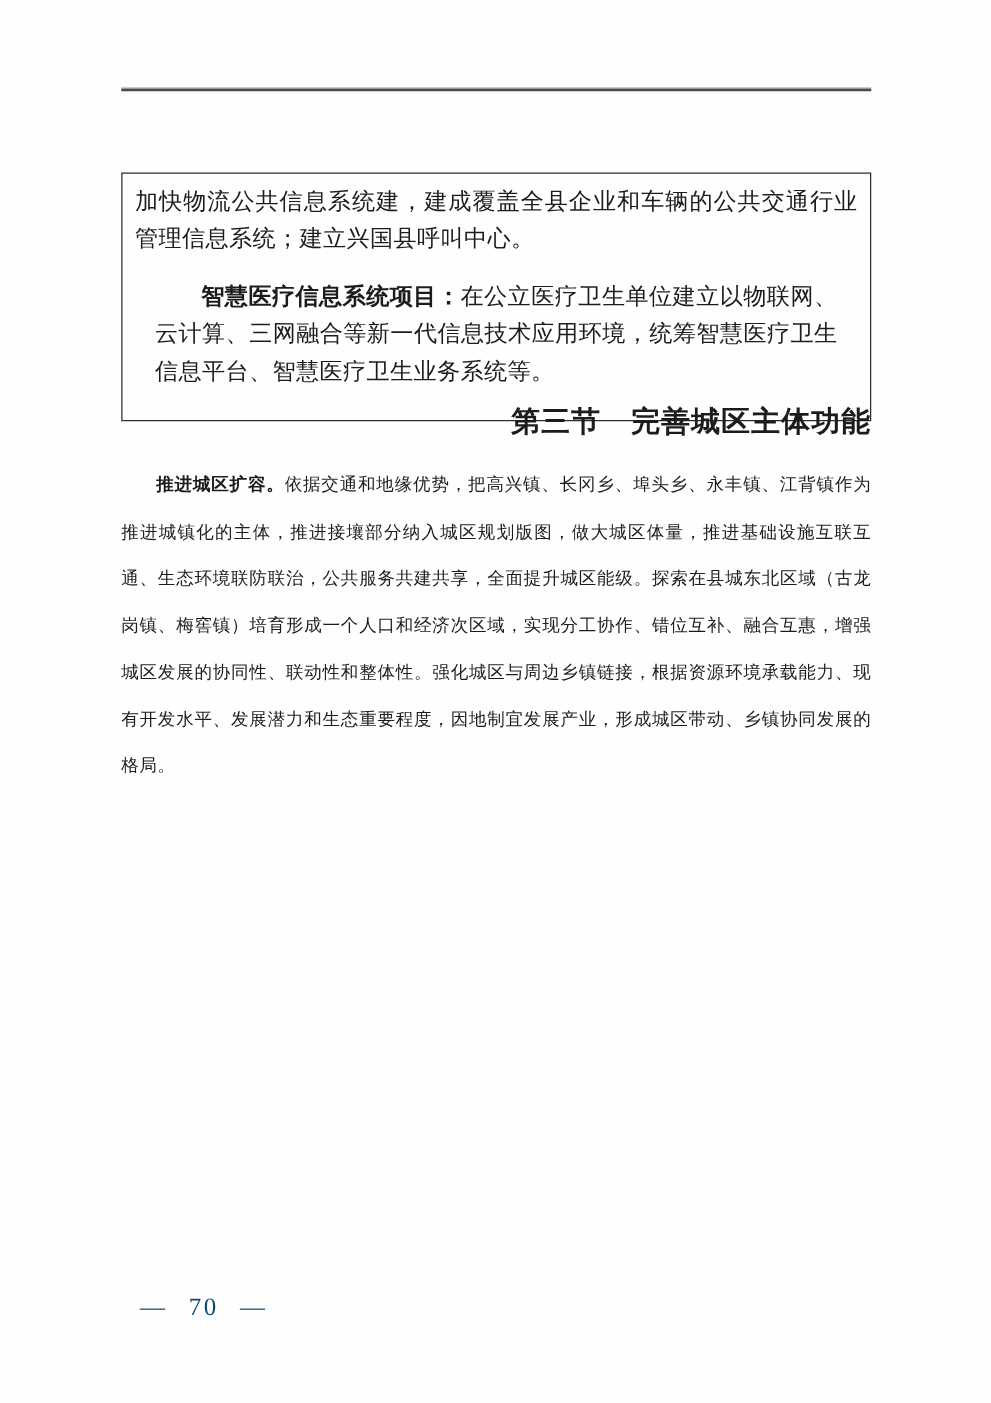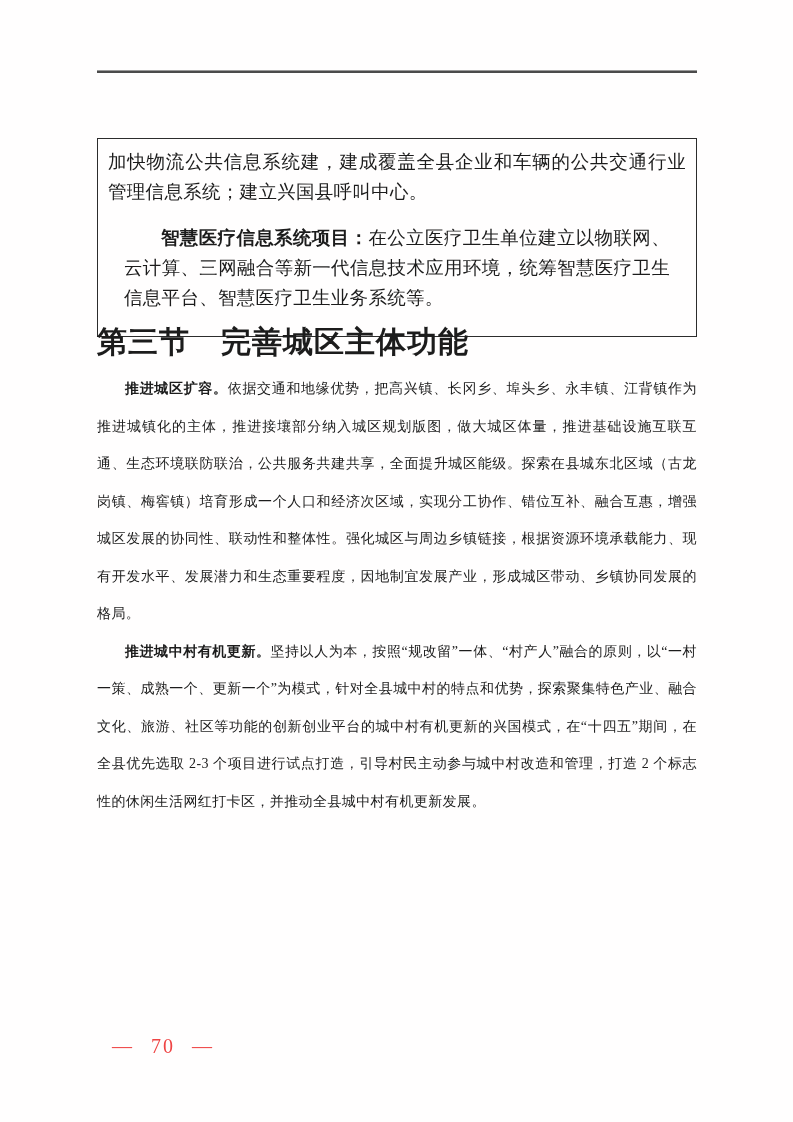--- a/index.html
+++ b/index.html
@@ -53,22 +53,22 @@
   }
   .lead {
     font-weight: bold;
   }
   .section-heading {
     position: absolute;
     left: 97px;
     top: 322px;
     width: 600px;
     margin: 0;
-    text-align: left;
-    font-size: 30px;
+    text-align: right;
+    font-size: 23px;
     font-weight: bold;
     letter-spacing: 1px;
   }
   .body-text {
     position: absolute;
     left: 97px;
     top: 370px;
     width: 600px;
     font-size: 14px;
     line-height: 37.5px;
@@ -79,37 +79,36 @@
     margin: 0;
     text-indent: 2em;
   }
   .page-number {
     position: absolute;
     left: 112px;
     top: 1035px;
     font-size: 20px;
     letter-spacing: 2px;
     word-spacing: 10px;
-    color: #ef4444;
+    color: #0c4a6e;
   }
 </style>
 </head>
 <body>
 
 <div class="page">
 
   <div class="top-rule"></div>
 
   <div class="info-box">
     <p class="box-continuation">加快物流公共信息系统建，建成覆盖全县企业和车辆的公共交通行业管理信息系统；建立兴国县呼叫中心。</p>
     <p class="box-paragraph"><span class="lead">智慧医疗信息系统项目：</span><span>在公立医疗卫生单位建立以物联网、云计算、三网融合等新一代信息技术应用环境，统筹智慧医疗卫生信息平台、智慧医疗卫生业务系统等。</span></p>
   </div>
 
   <h2 class="section-heading">第三节　完善城区主体功能</h2>
 
   <div class="body-text">
     <p><span class="lead">推进城区扩容。</span><span>依据交通和地缘优势，把高兴镇、长冈乡、埠头乡、永丰镇、江背镇作为推进城镇化的主体，推进接壤部分纳入城区规划版图，做大城区体量，推进基础设施互联互通、生态环境联防联治，公共服务共建共享，全面提升城区能级。探索在县城东北区域（古龙岗镇、梅窖镇）培育形成一个人口和经济次区域，实现分工协作、错位互补、融合互惠，增强城区发展的协同性、联动性和整体性。强化城区与周边乡镇链接，根据资源环境承载能力、现有开发水平、发展潜力和生态重要程度，因地制宜发展产业，形成城区带动、乡镇协同发展的格局。</span></p>
-    <p><span class="lead">推进城中村有机更新。</span><span>坚持以人为本，按照“规改留”一体、“村产人”融合的原则，以“一村一策、成熟一个、更新一个”为模式，针对全县城中村的特点和优势，探索聚集特色产业、融合文化、旅游、社区等功能的创新创业平台的城中村有机更新的兴国模式，在“十四五”期间，在全县优先选取 2-3 个项目进行试点打造，引导村民主动参与城中村改造和管理，打造 2 个标志性的休闲生活网红打卡区，并推动全县城中村有机更新发展。</span></p>
   </div>
 
   <div class="page-number">— 70 —</div>
 
 </div>
 
 </body></html>

